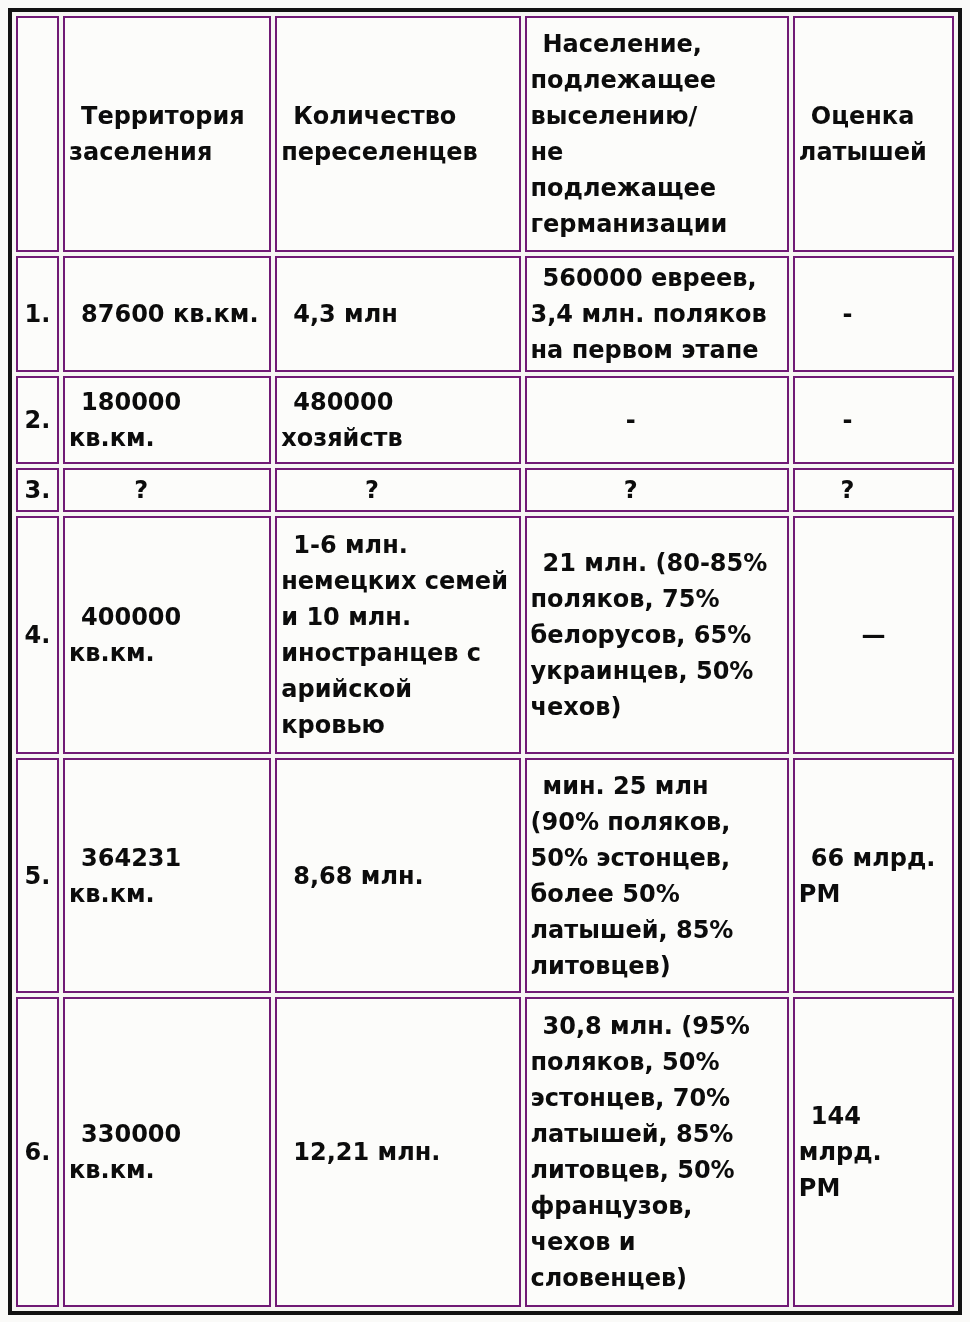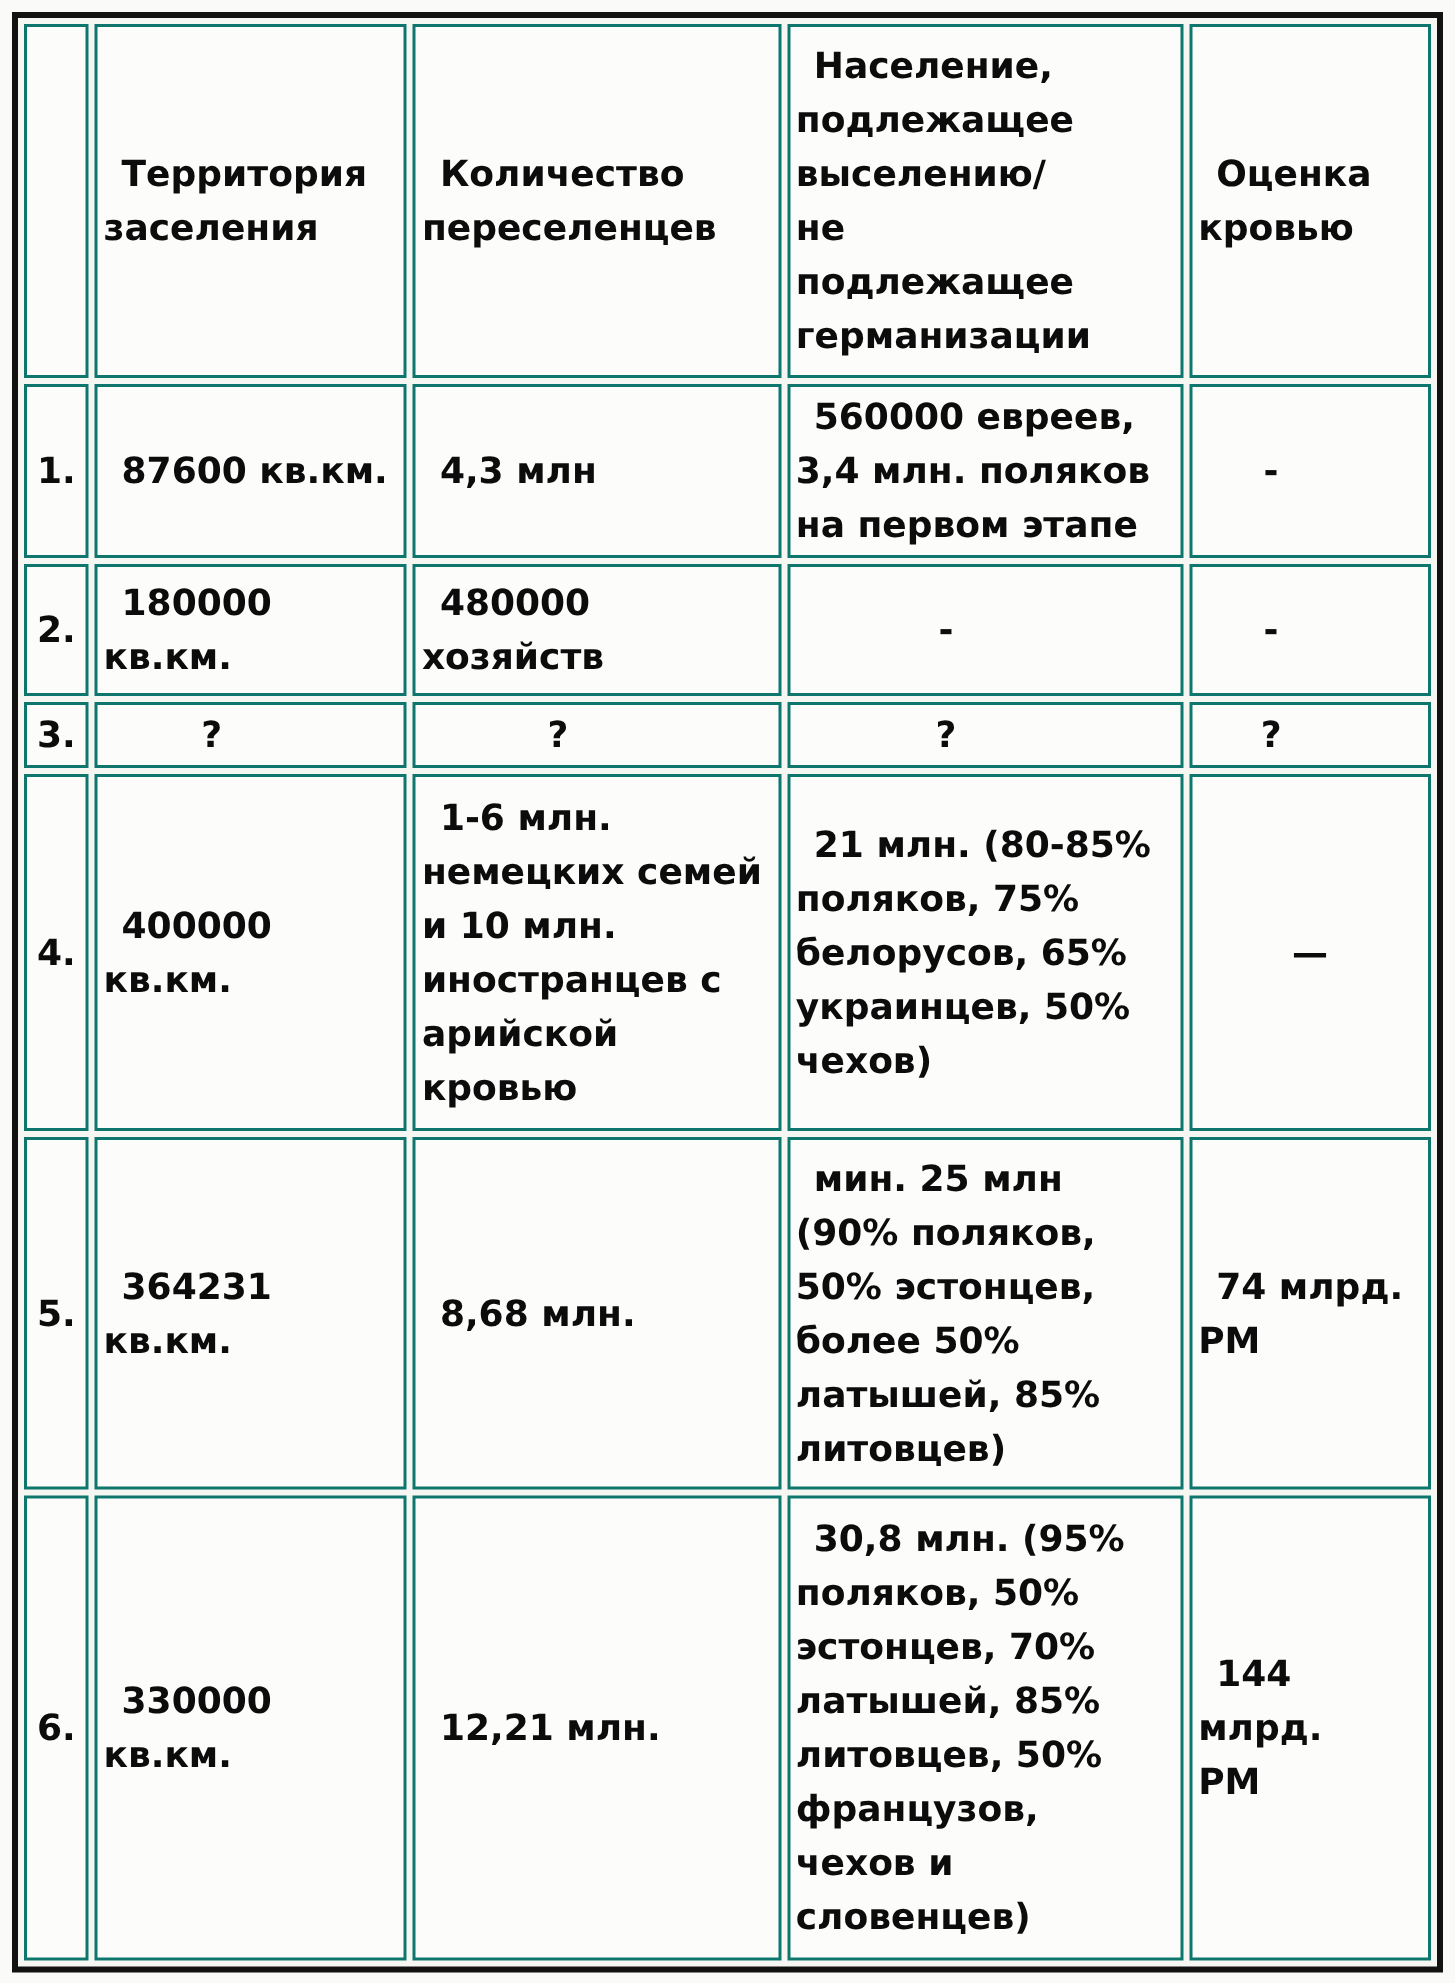--- a/index.html
+++ b/index.html
@@ -25,21 +25,21 @@
     color: #0c0c0c;
   }
   col.c-num        { width: 43px;  }
   col.c-territory  { width: 208px; }
   col.c-settlers   { width: 245px; }
   col.c-population { width: 264px; }
   col.c-cost       { width: 161px; }
 
   th, td {
     box-sizing: border-box;
-    border: 2px solid #0f766e;
+    border: 2px solid #701a75;
     background: #fcfcfa;
     vertical-align: middle;
     font-weight: 700;
     font-size: 24px;
     line-height: 36px;
     padding: 2px 4px;
     overflow: hidden;
   }
   thead tr { height: 236px; }
   tbody tr:nth-of-type(1) { height: 110px; }
@@ -93,21 +93,21 @@
 заселения</th>
         <th class="hdr">Количество
 переселенцев</th>
         <th class="hdr">Население,
 подлежащее
 выселению/
 не
 подлежащее
 германизации</th>
         <th class="hdr">Оценка
-кровью</th>
+латышей</th>
       </tr>
     </thead>
     <tbody>
       <tr>
           <td class="num">1.</td>
           <td class="txt">87600 кв.км.</td>
           <td class="txt">4,3 млн</td>
           <td class="txt">560000 евреев,
 3,4 млн. поляков
 на первом этапе</td>
@@ -150,21 +150,21 @@
           <td class="num">5.</td>
           <td class="txt">364231
 кв.км.</td>
           <td class="txt">8,68 млн.</td>
           <td class="txt">мин. 25 млн
 (90% поляков,
 50% эстонцев,
 более 50%
 латышей, 85%
 литовцев)</td>
-          <td class="txt">74 млрд.
+          <td class="txt">66 млрд.
 РМ</td>
         </tr>
         <tr>
           <td class="num">6.</td>
           <td class="txt">330000
 кв.км.</td>
           <td class="txt">12,21 млн.</td>
           <td class="txt">30,8 млн. (95%
 поляков, 50%
 эстонцев, 70%

